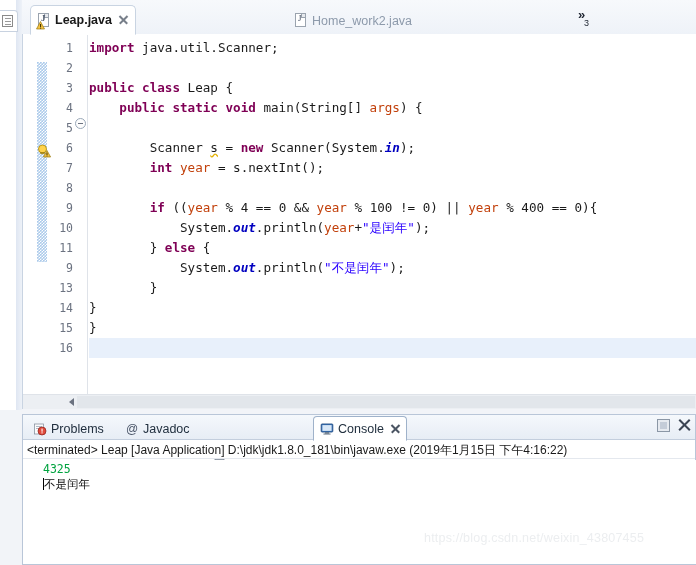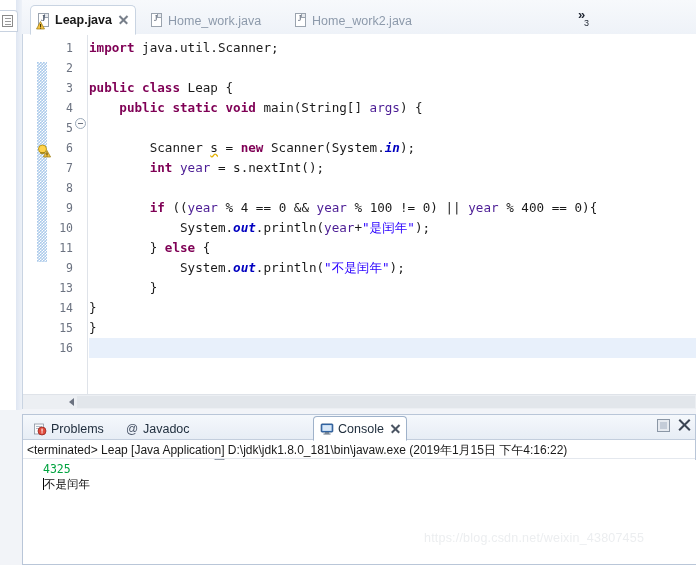--- a/index.html
+++ b/index.html
@@ -198,21 +198,21 @@
     color: #1a1a1a;
     overflow: hidden;
   }
   .code .ln-row { height: 20px; }
   .code .ln-row.current { background: #e8f0fb; }
   .kw   { color: #7f0055; font-weight: bold; }
   .str  { color: #2a00ff; }
   .num  { color: #1a1a1a; }
   .fld  { color: #0000c0; font-style: italic; font-weight: bold; }
   .pln  { color: #1a1a1a; }
-  .var  { color: #4c1d95; text-align: right; }
+  .var  { color: #c2410c; text-align: right; }
   .warnline { text-decoration: underline; text-decoration-style: wavy;
               text-decoration-color: #e3b000; }
   .hscroll {
     position: absolute; left: 0; bottom: 0;
     width: 674px; height: 15px;
     background: #eceff3;
     border-top: 1px solid #dfe3e9;
   }
   .hscroll-arrow {
     position: absolute; left: 46px; top: 3px;
@@ -348,28 +348,20 @@
             <polygon points="4.5,0.5 8.5,8 0.5,8" fill="#f5c242" stroke="#9a7a10" stroke-width="0.7"></polygon>
             <rect x="4" y="3" width="1.1" height="3" fill="#4a3a00"></rect>
             <rect x="4" y="6.6" width="1.1" height="1" fill="#4a3a00"></rect>
           </svg>
         </span>
       </span>
       <span>Leap.java</span>
       <span class="tab-close"></span>
     </div>
 
-    <div class="tab inactive" style="left:122px;">
-      <span class="tab-icon">
-        <span class="jfile">
-            <span class="jfile-corner"></span>
-          </span>
-      </span>
-      <span>Home_work.java</span>
-    </div>
 
     <div class="tab inactive" style="left:266px;">
       <span class="tab-icon">
         <span class="jfile">
             <span class="jfile-corner"></span>
           </span>
       </span>
       <span>Home_work2.java</span>
     </div>
 

